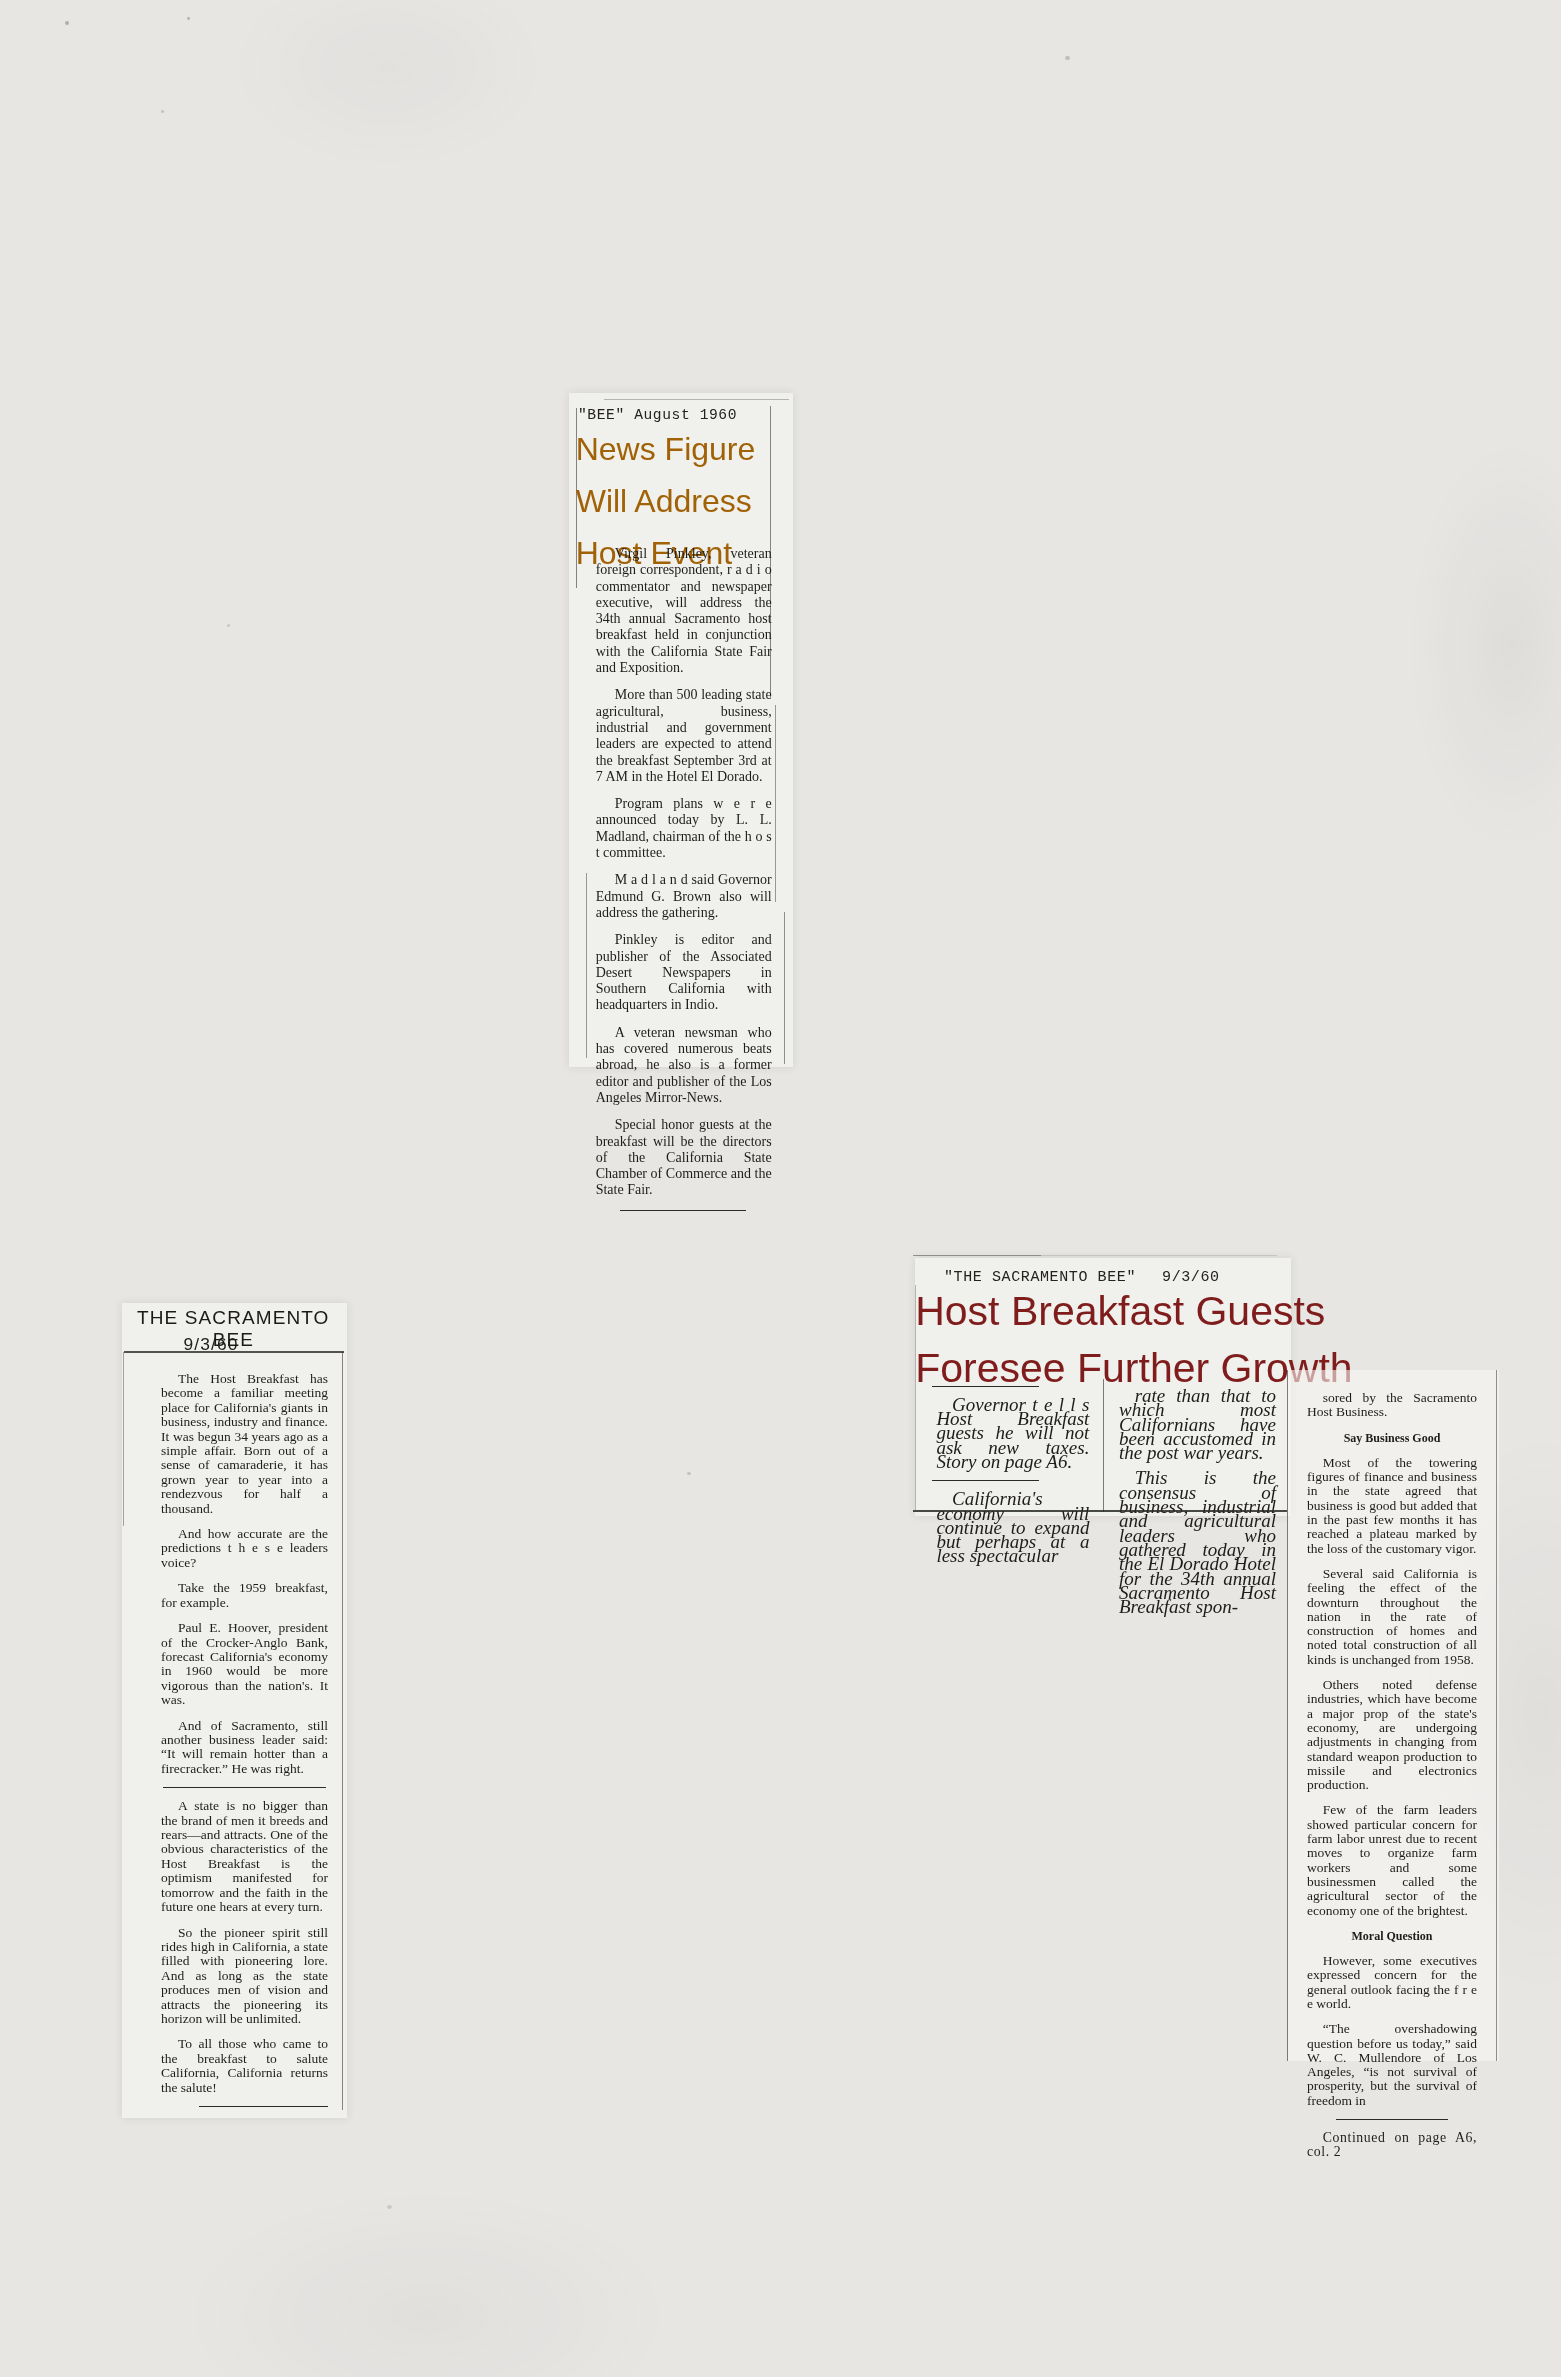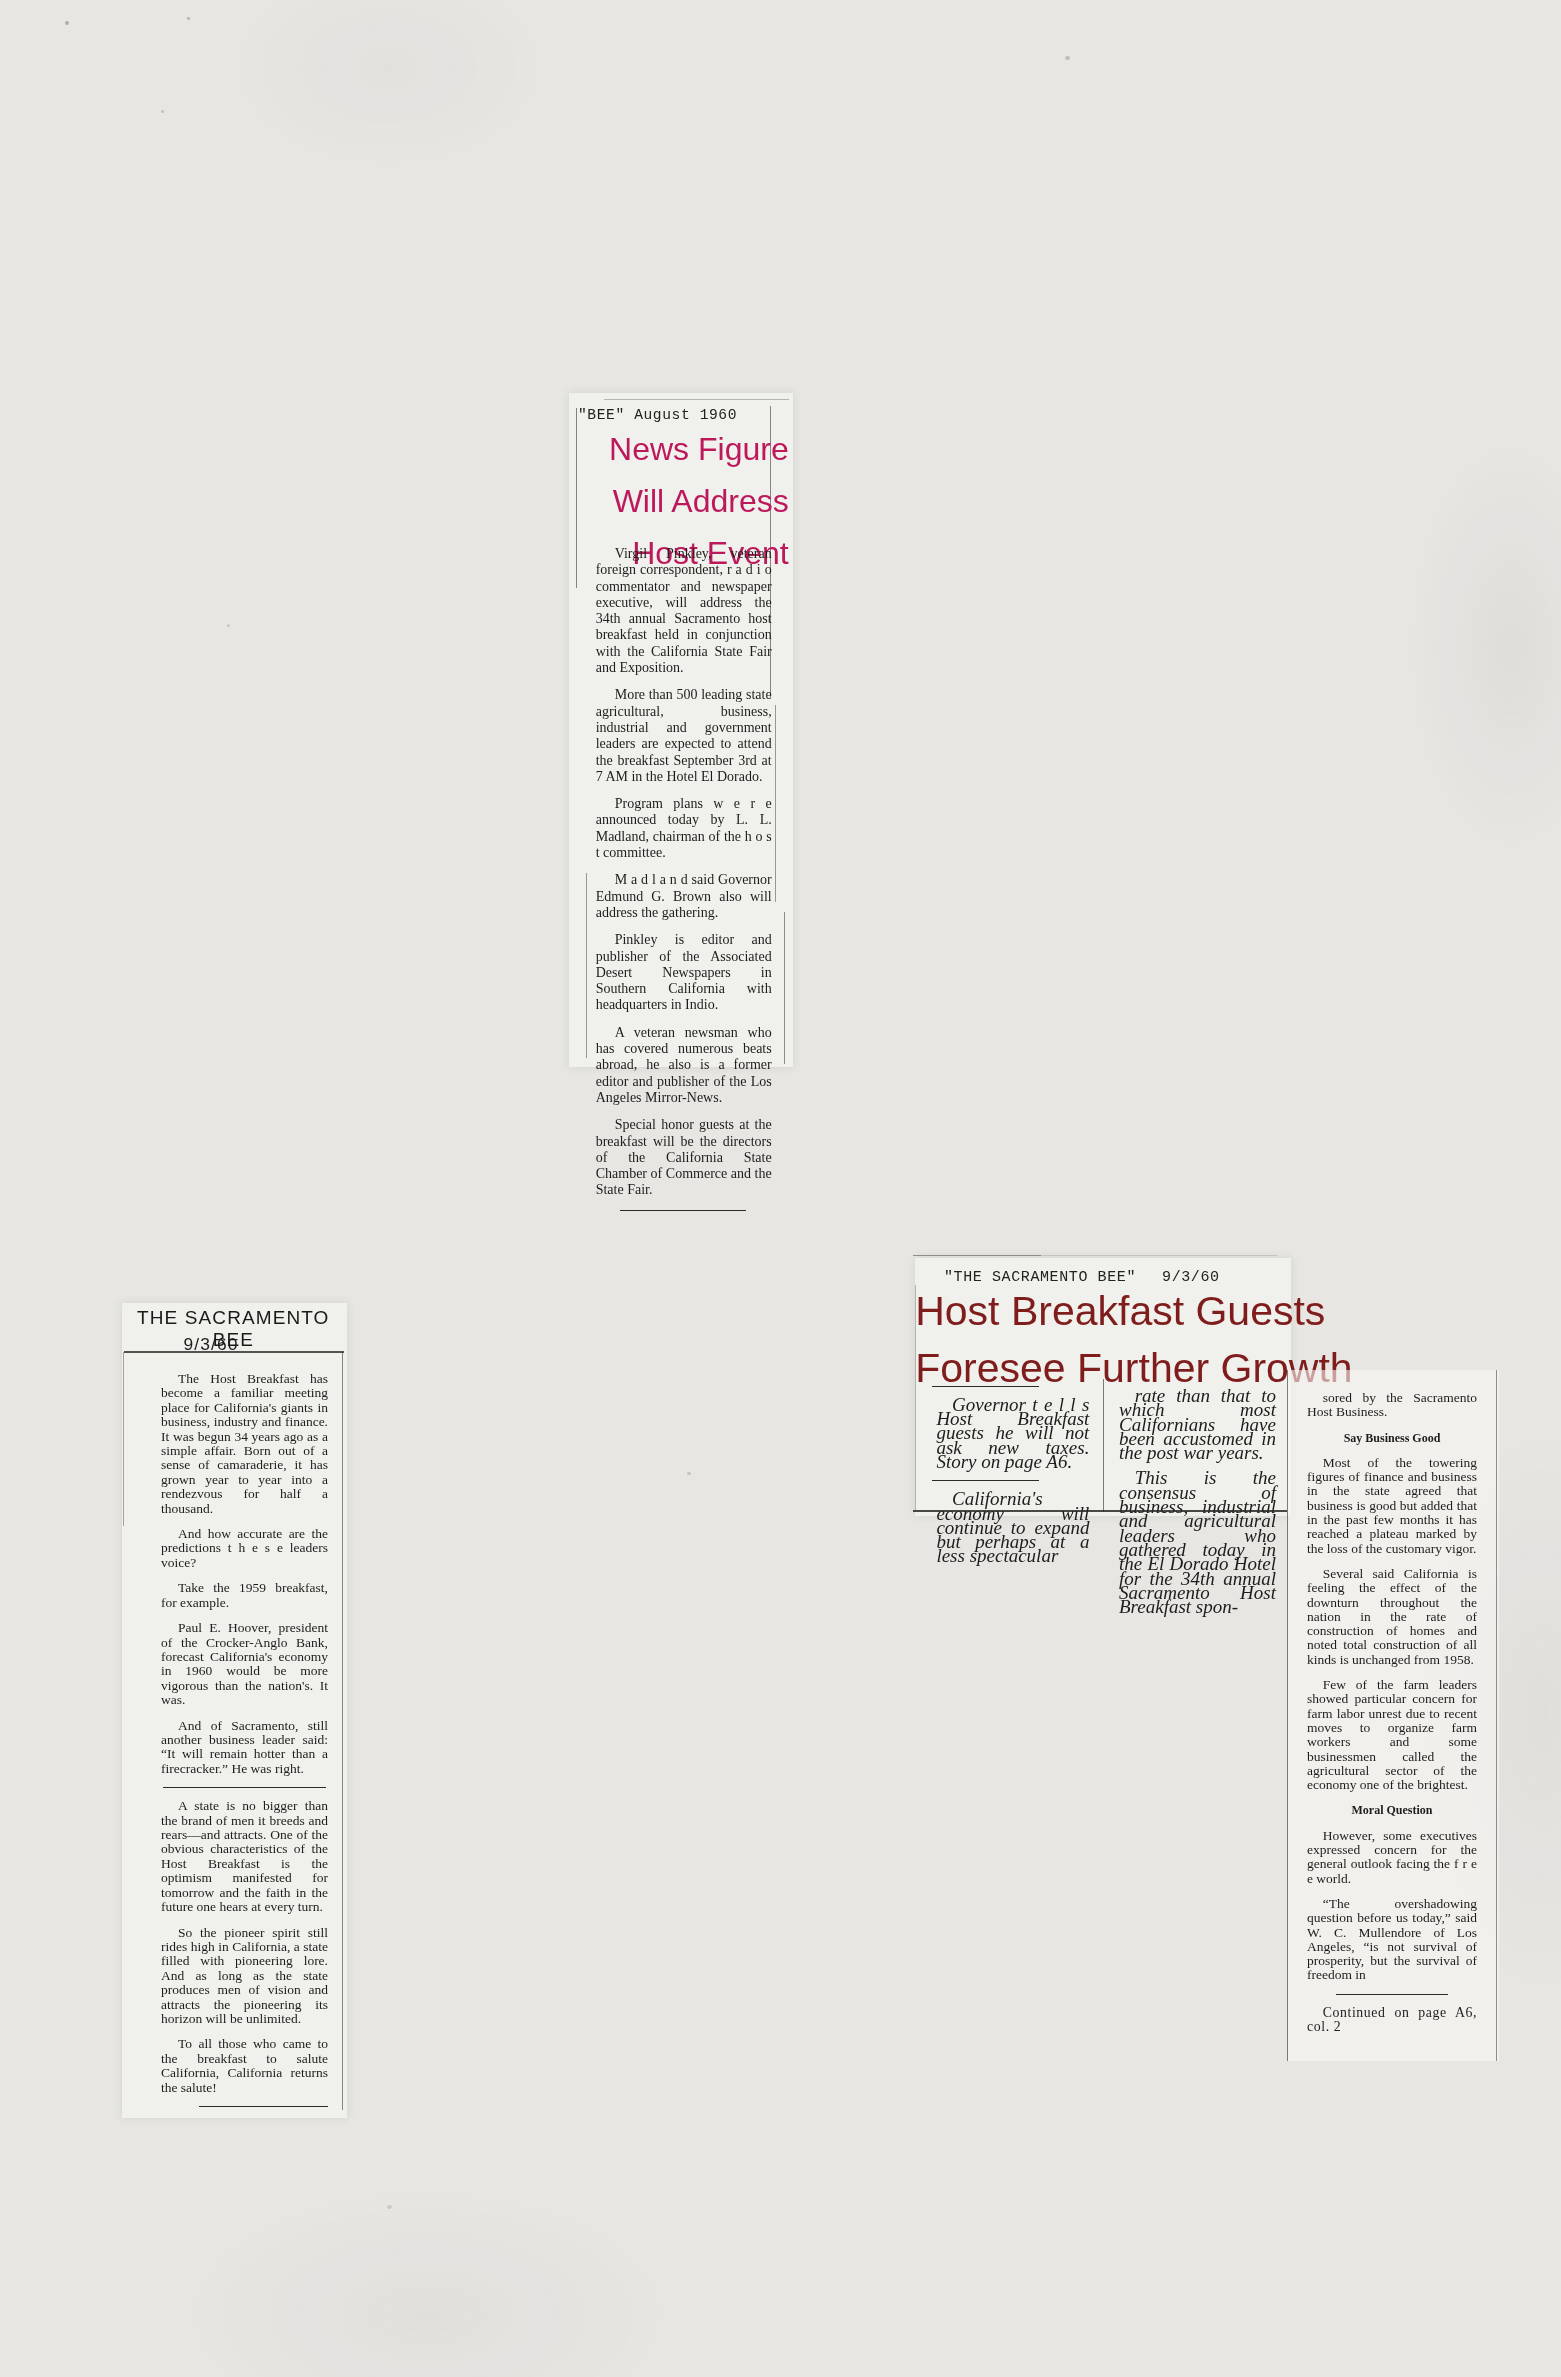--- a/index.html
+++ b/index.html
@@ -15,21 +15,21 @@
     color:#1e1d1b;
   }
   .clip{position:absolute;}
   .paper{position:absolute;background:rgba(248,247,244,0.55);box-shadow:0 0 7.9px rgba(120,115,108,0.18);}
   .vline,.hline{position:absolute;background:#2b2a28;}
   .speck{position:absolute;border-radius:50%;background:#4a4742;}
 
   
   .c1{left:569px;top:390px;width:225px;height:683px;}
   .c1 .dateline{position:absolute;left:9px;top:17px;font-family:"Liberation Mono",monospace;font-size:14.6px;letter-spacing:0.6px;white-space:pre;color:#23221f;}
-  .c1 .headline{position:absolute;left:6.7px;top:33px;width:213px;font-family:"Liberation Sans",sans-serif;font-weight:500;font-size:32px;line-height:52px;letter-spacing:0px;color:#be185d;text-align:right;}
+  .c1 .headline{position:absolute;left:6.7px;top:33px;width:213px;font-family:"Liberation Sans",sans-serif;font-weight:500;font-size:32px;line-height:52px;letter-spacing:0px;color:#a16207;}
   .c1 .bodycol{position:absolute;left:15.7px;top:145px;width:198px;font-size:14px;line-height:16.3px;text-align:justify;}
   .np{margin:11px;text-indent:19px;}
   .np.noind{text-indent:0;}
 
   
   .c2{left:121px;top:1298px;width:230px;height:826px;}
   .c2 .masthead{position:absolute;left:2.8px;top:9px;width:219px;text-align:center;font-family:"Liberation Sans",sans-serif;font-size:19px;letter-spacing:1.1px;color:#1b1a18;}
   .c2 .date{position:absolute;left:34px;top:36px;width:112px;text-align:center;font-family:"Liberation Sans",sans-serif;font-size:17.4px;letter-spacing:1.1px;}
   .c2 .bodycol{position:absolute;left:29px;top:63px;width:189px;font-size:13.5px;line-height:14.4px;text-align:justify;}
   .c2 .np{text-indent:17px;}
@@ -135,20 +135,21 @@
   <div class="hline" style="left:0px;top:260px;width:374px;height:1.7px;opacity:.85;"></div>
 
   <div class="strip">
     <div class="vline" style="left:0px;top:0px;width:1.1px;height:691px;opacity:.6;"></div>
     <div class="vline" style="left:209px;top:0px;width:1.1px;height:691px;opacity:.5;"></div>
     <div class="inner">
       <p class="np noind">sored by the Sacramento Host Business.</p>
       <p class="subhead">Say Business Good</p>
       <p class="np">Most of the towering figures of finance and business in the state agreed that business is good but added that in the past few months it has reached a plateau marked by the loss of the customary vigor.</p>
       <p class="np">Several said California is feeling the effect of the downturn throughout the nation in the rate of construction of homes and noted total construction of all kinds is unchanged from 1958.</p>
+      <p class="np">Others noted defense industries, which have become a major prop of the state's economy, are undergoing adjustments in changing from standard weapon production to missile and electronics production.</p>
       <p class="np">Few of the farm leaders showed particular concern for farm labor unrest due to recent moves to organize farm workers and some businessmen called the agricultural sector of the economy one of the brightest.</p>
       <p class="subhead">Moral Question</p>
       <p class="np">However, some executives expressed concern for the general outlook facing the f r e e world.</p>
       <p class="np">“The overshadowing question before us today,” said W. C. Mullendore of Los Angeles, “is not survival of prosperity, but the survival of freedom in</p>
       <div class="contrule"></div>
       <p class="np continued">Continued on page A6, col. 2</p>
     </div>
   </div>
 </div>
 

